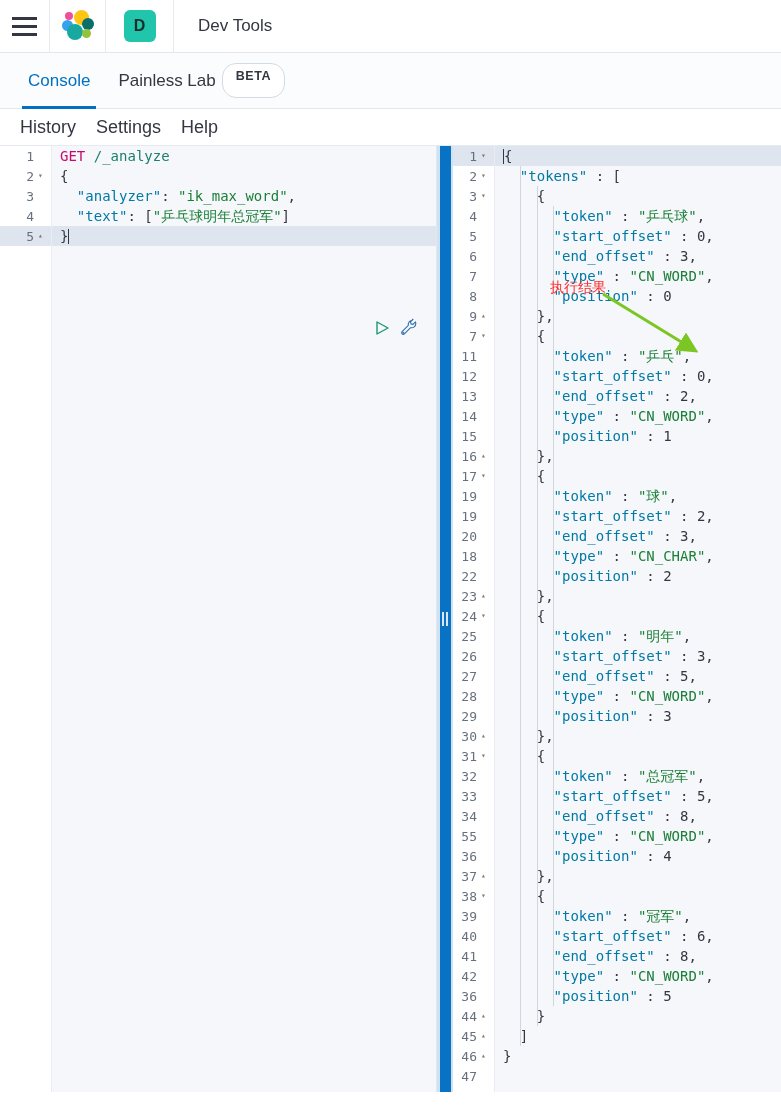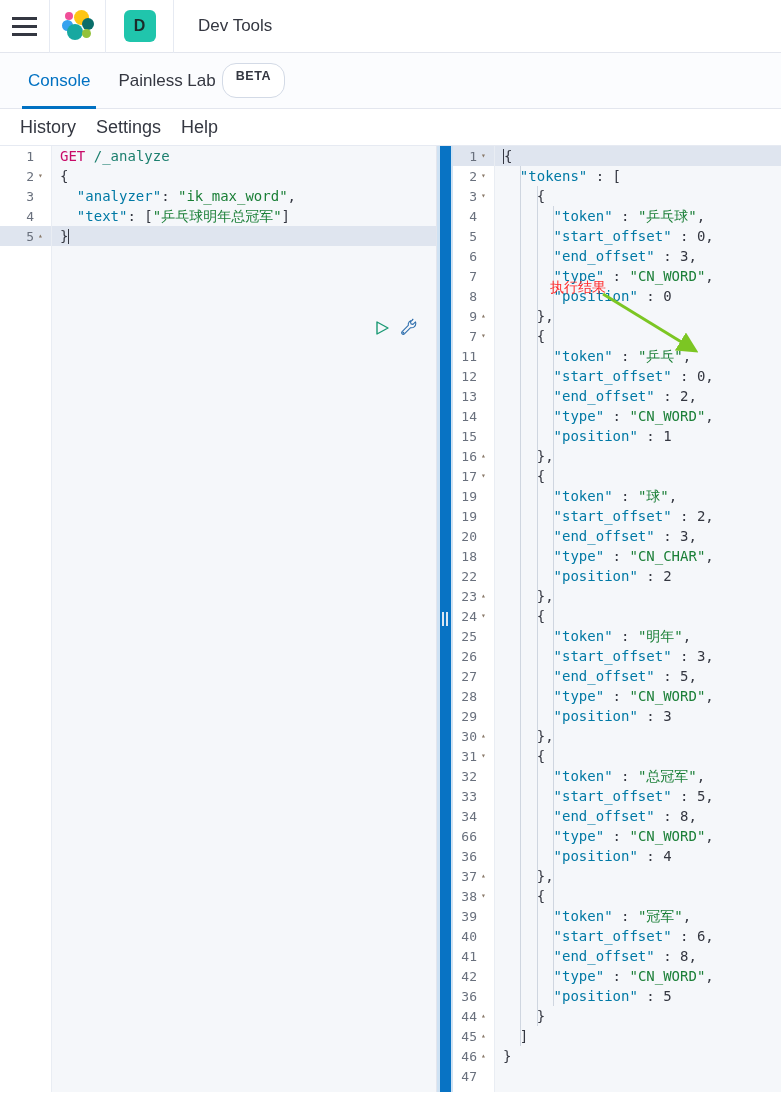--- a/index.html
+++ b/index.html
@@ -455,21 +455,21 @@
         </div>
         <div class="gutter-row">
           <span class="num">33</span>
           <span class="fold empty">·</span>
         </div>
         <div class="gutter-row">
           <span class="num">34</span>
           <span class="fold empty">·</span>
         </div>
         <div class="gutter-row">
-          <span class="num">66</span>
+          <span class="num">55</span>
           <span class="fold empty">·</span>
         </div>
         <div class="gutter-row">
           <span class="num">36</span>
           <span class="fold empty">·</span>
         </div>
         <div class="gutter-row">
           <span class="num">37</span>
           <span class="fold">▴</span>
         </div>

